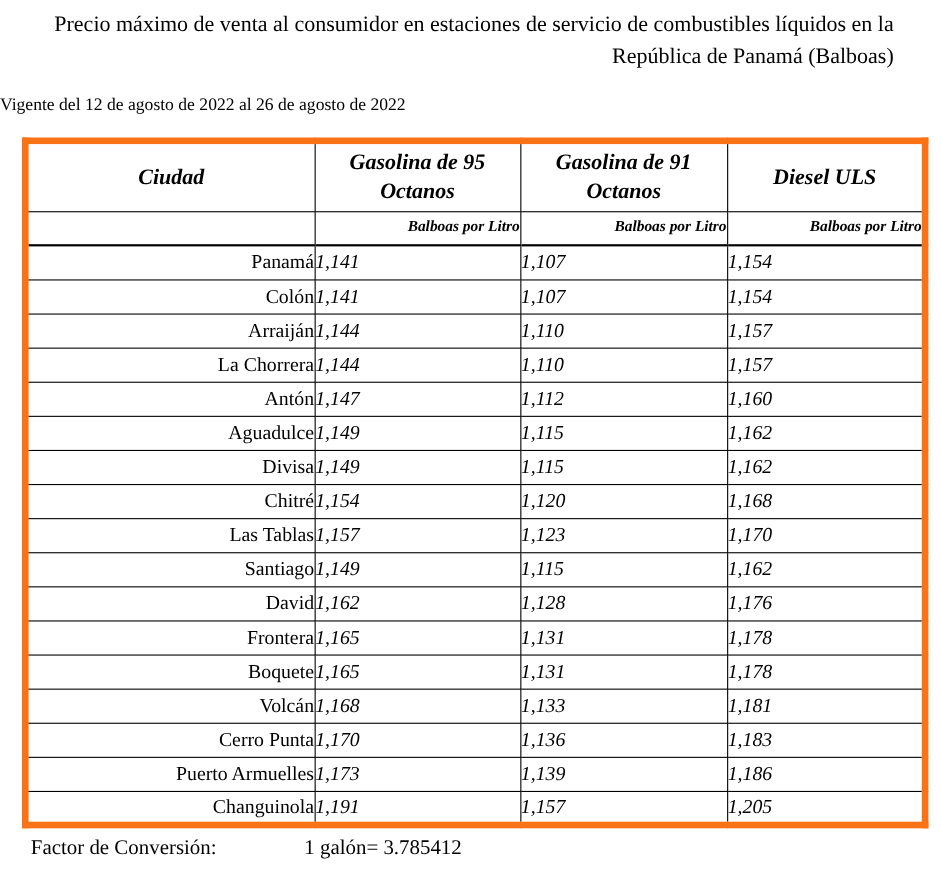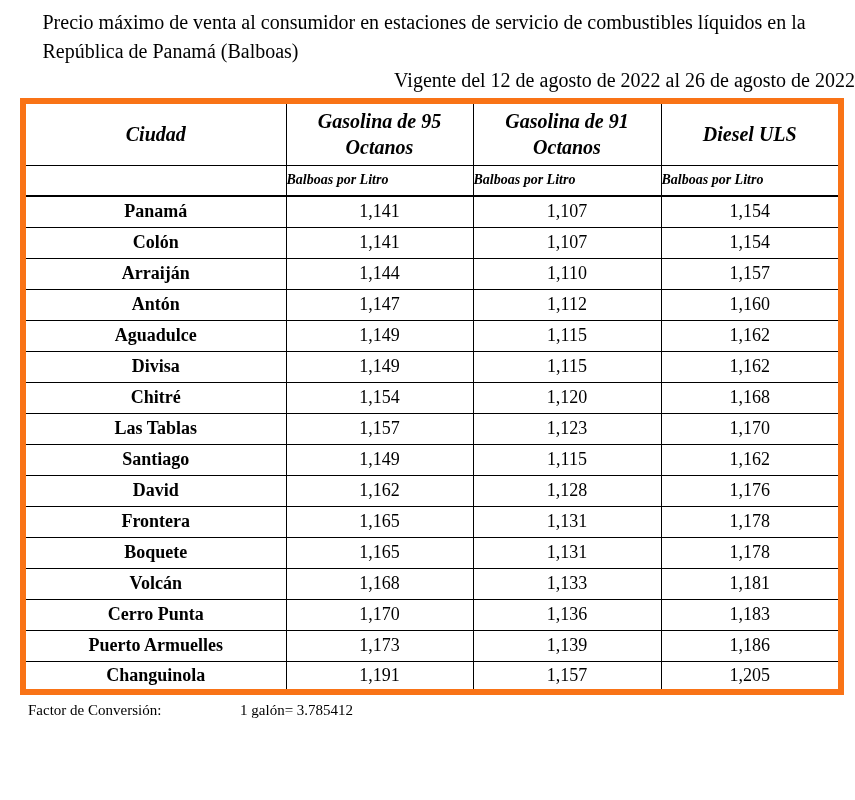--- a/index.html
+++ b/index.html
@@ -8,29 +8,29 @@
     width: 855px; height: 800px;
     background: #ffffff;
     color: #000000;
     font-family: "Liberation Serif", serif;
     overflow: hidden;
   }
   .page { width: 855px; height: 800px; }
   .title {
     font-size: 20px;
     line-height: 29px;
-    text-align: left;
+    text-align: right;
     max-width: 770px;
     margin: 8px auto 0;
   }
   .subtitle {
-    font-size: 20px;
+    font-size: 16px;
     line-height: 29px;
-    text-align: right;
-    margin: 0 auto;
+    text-align: left;
+    margin: 15px auto;
   }
   table.price-table {
     border-collapse: collapse;
     table-layout: fixed;
     width: 818px;
     margin: 3px 0 0 20px;
     border: 6px solid #f97316;
   }
   table.price-table th, table.price-table td {
     border: 1.5px solid #000;
@@ -46,33 +46,33 @@
     text-align: center;
     white-space: normal;
     line-height: 26px;
     padding: 0 24px;
   }
   tr.subhead-row th {
     font-size: 14px;
     font-weight: bold;
     font-style: italic;
     height: 31px;
-    text-align: left;
+    text-align: right;
     border-bottom: 2.5px solid #000;
     margin-left: 48px;
   }
   tbody td {
     font-size: 18px;
     height: 31px;
   }
-  td.city { text-align: center; padding-left: 7px; font-weight: bold; }
-  td.num  { text-align: center; }
+  td.city { text-align: right; padding-left: 7px; }
+  td.num  { text-align: left; font-style: italic; }
   .footer {
     margin: 7px 0 0 28px;
-    font-size: 15px;
+    font-size: 19px;
   }
   .footer .value { margin-left: 75px; }
 </style>
 </head>
 <body>
 
 <div class="page">
 
   <div class="title">Precio máximo de venta al consumidor en estaciones de servicio de combustibles líquidos en la República de Panamá (Balboas)</div>
 
@@ -112,20 +112,26 @@
           <td class="num">1,107</td>
           <td class="num">1,154</td>
         </tr>
         <tr>
           <td class="city">Arraiján</td>
           <td class="num">1,144</td>
           <td class="num">1,110</td>
           <td class="num">1,157</td>
         </tr>
         <tr>
+          <td class="city">La Chorrera</td>
+          <td class="num">1,144</td>
+          <td class="num">1,110</td>
+          <td class="num">1,157</td>
+        </tr>
+        <tr>
           <td class="city">Antón</td>
           <td class="num">1,147</td>
           <td class="num">1,112</td>
           <td class="num">1,160</td>
         </tr>
         <tr>
           <td class="city">Aguadulce</td>
           <td class="num">1,149</td>
           <td class="num">1,115</td>
           <td class="num">1,162</td>

